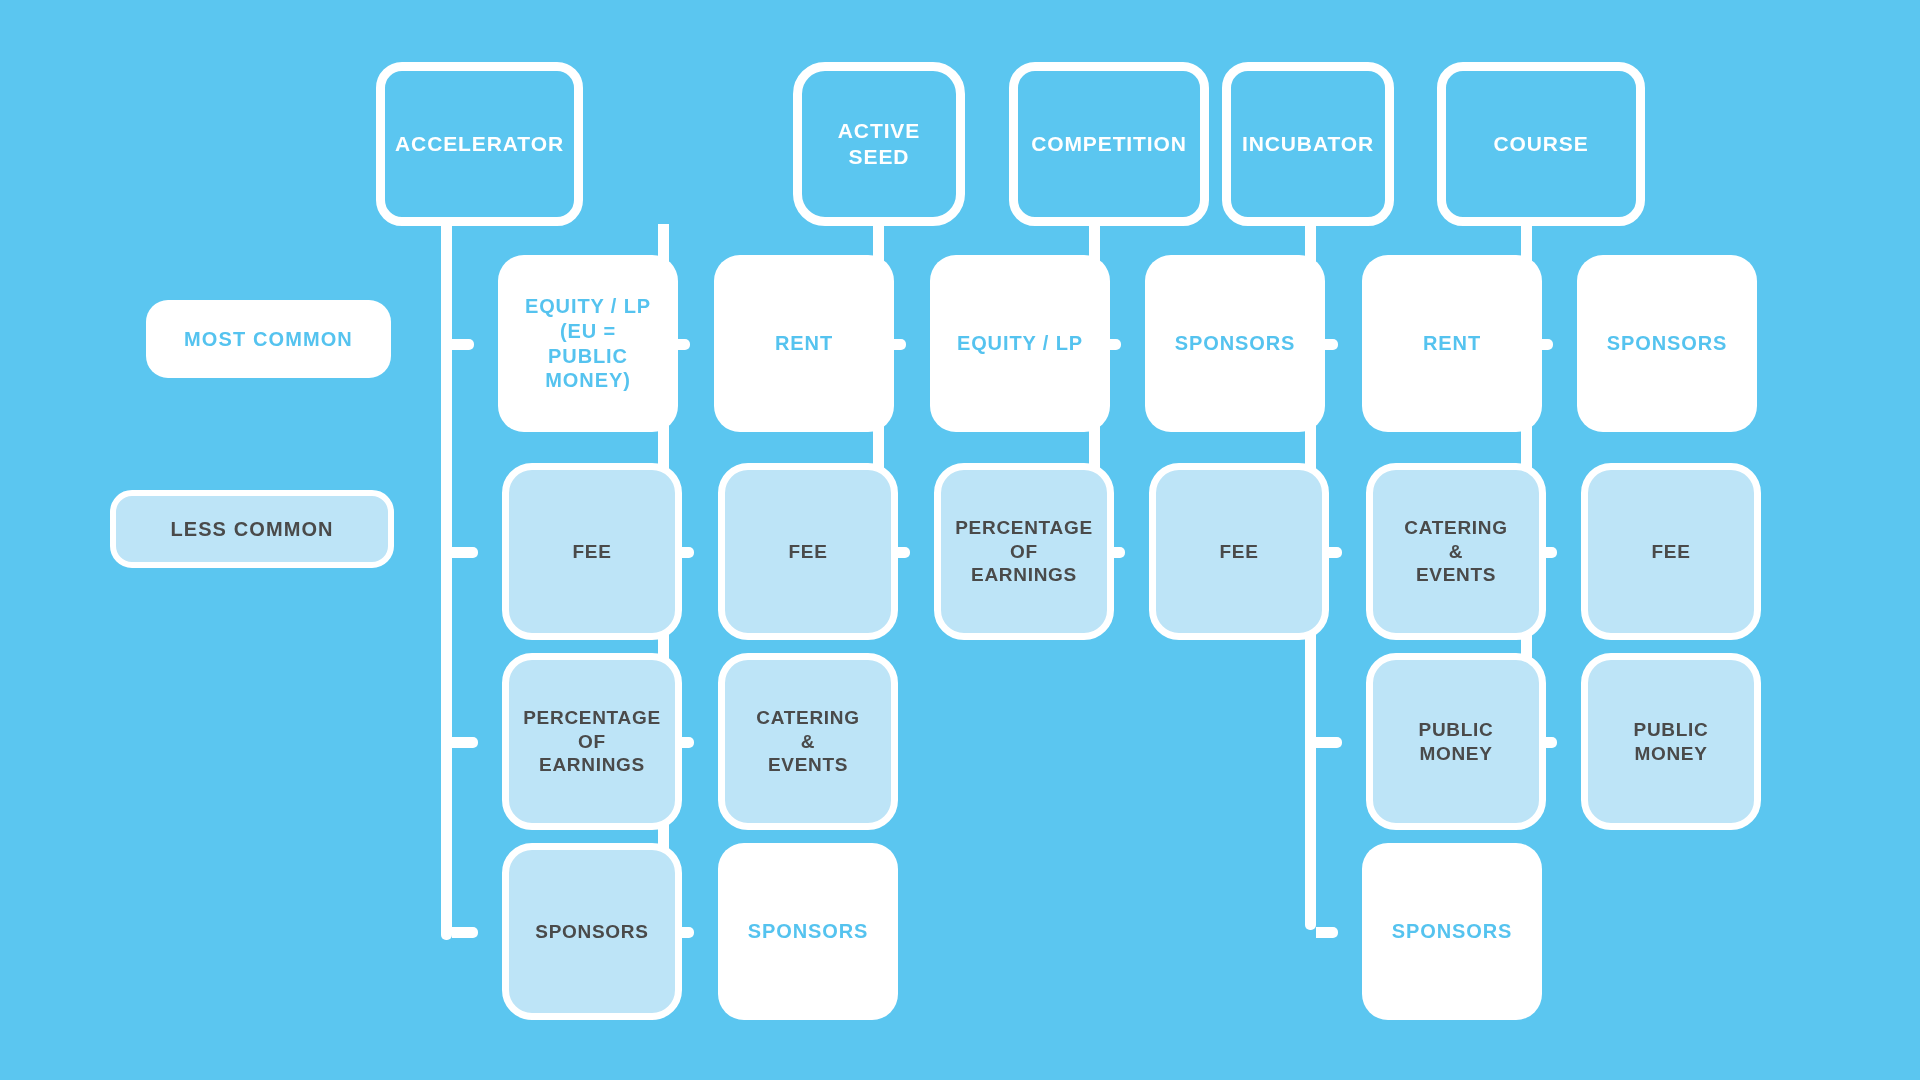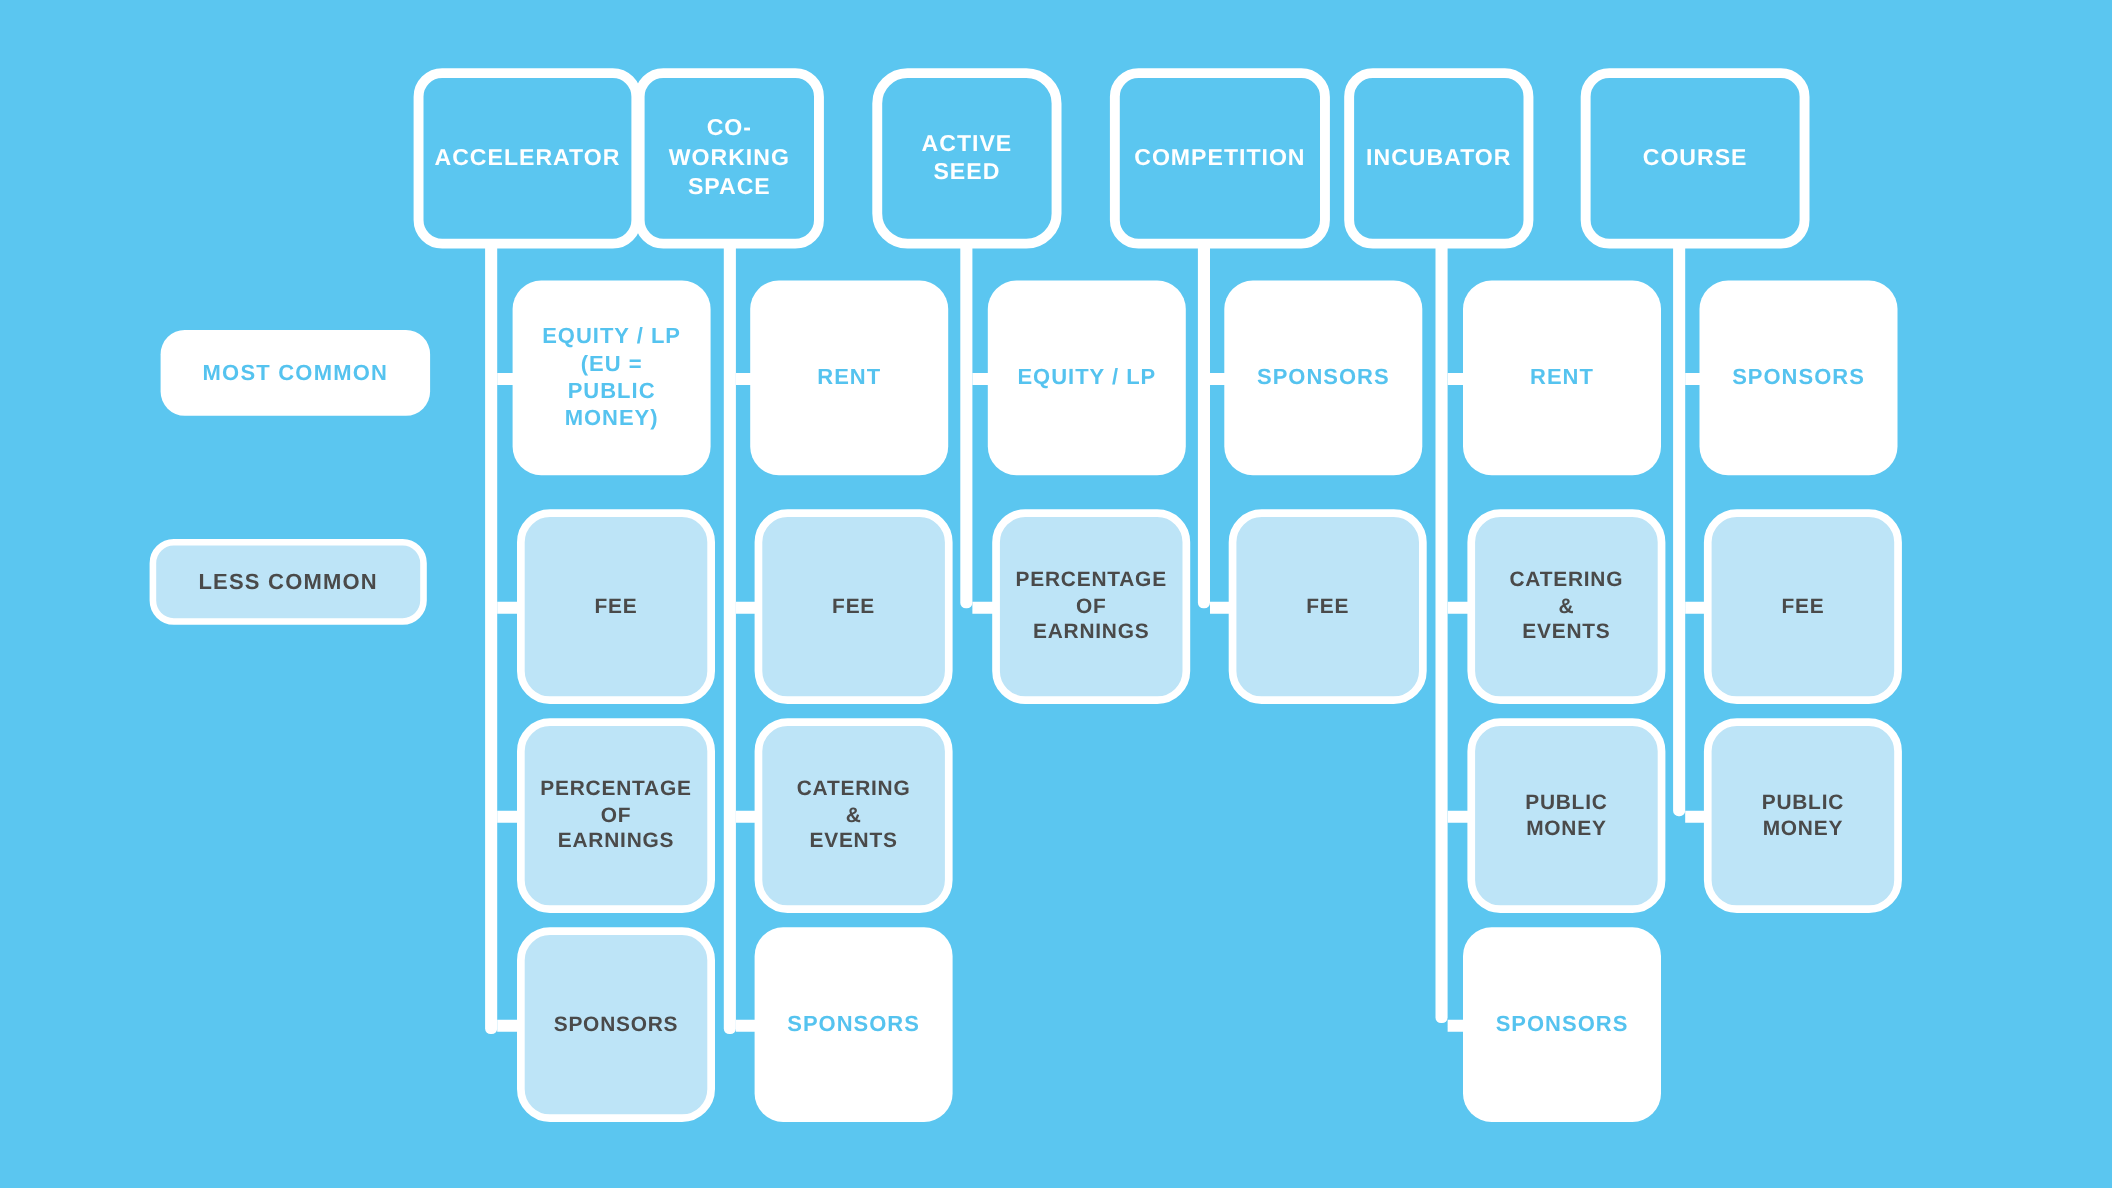--- a/index.html
+++ b/index.html
@@ -54,20 +54,21 @@
   
   .card{
     position:absolute;
     box-sizing:border-box;
     display:flex;align-items:center;justify-content:center;
     text-align:center;
     font-weight:bold;
     line-height:1.24;
     padding:0 22px;
     border-radius:26px;
+    margin-left:32px;
   }
   .card.common{
     background:#ffffff;
     color:#55c3ef;
     font-size:20px;
     letter-spacing:.9px;
     border:0;
   }
   .card.less{
     background:#bde4f7;
@@ -101,27 +102,26 @@
     <div class="trunk" style="left: 1305px; top: 224px; height: 706px;"></div>
     <div class="stub" style="left: 1316px; width: 22px; top: 338.5px;"></div>
     <div class="stub" style="left: 1316px; width: 26px; top: 546.5px;"></div>
     <div class="stub" style="left: 1316px; width: 26px; top: 736.5px;"></div>
     <div class="stub" style="left: 1316px; width: 22px; top: 926.5px;"></div>
     <div class="trunk" style="left: 1521px; top: 224px; height: 518px;"></div>
     <div class="stub" style="left: 1532px; width: 21px; top: 338.5px;"></div>
     <div class="stub" style="left: 1532px; width: 25px; top: 546.5px;"></div>
     <div class="stub" style="left: 1532px; width: 25px; top: 736.5px;"></div>
     <div class="hdr" style="left: 360px; top: 62px; width: 207px; height: 164px; margin-left: 16px;">ACCELERATOR</div>
-    <div class="hdr" style="left: 577px; top: 62px; width: 172px; height: 164px;">CO-<br>WORKING<br>SPACE</div>
     <div class="hdr" style="left: 793px; top: 62px; width: 172px; height: 164px; border-radius: 32px;">ACTIVE SEED</div>
     <div class="hdr" style="left: 1009px; top: 62px; width: 200px; height: 164px;">COMPETITION</div>
     <div class="hdr" style="left: 1222px; top: 62px; width: 172px; height: 164px;">INCUBATOR</div>
     <div class="hdr" style="left: 1437px; top: 62px; width: 208px; height: 164px;">COURSE</div>
     <div class="legend most" style="left: 122px; top: 300px; width: 245px; height: 78px;">MOST COMMON</div>
-    <div class="legend less" style="left: 136px; top: 490px; width: 252px; height: 78px;">LESS COMMON</div>
+    <div class="legend less" style="left: 110px; top: 490px; width: 284px; height: 78px;">LESS COMMON</div>
     <div class="card common" style="left: 466px; top: 255px; width: 180px; height: 177px;">EQUITY / LP<br>(EU = PUBLIC<br>MONEY)</div>
     <div class="card less" style="left: 470px; top: 463px; width: 180px; height: 177px;">FEE</div>
     <div class="card less" style="left: 470px; top: 653px; width: 180px; height: 177px;">PERCENTAGE<br>OF EARNINGS</div>
     <div class="card less" style="left: 470px; top: 843px; width: 180px; height: 177px;">SPONSORS</div>
     <div class="card common" style="left: 682px; top: 255px; width: 180px; height: 177px;">RENT</div>
     <div class="card less" style="left: 686px; top: 463px; width: 180px; height: 177px;">FEE</div>
     <div class="card less" style="left: 686px; top: 653px; width: 180px; height: 177px;">CATERING &amp;<br>EVENTS</div>
     <div class="card common" style="left: 686px; top: 843px; width: 180px; height: 177px;">SPONSORS</div>
     <div class="card common" style="left: 898px; top: 255px; width: 180px; height: 177px;">EQUITY / LP</div>
     <div class="card less" style="left: 902px; top: 463px; width: 180px; height: 177px;">PERCENTAGE<br>OF EARNINGS</div>

